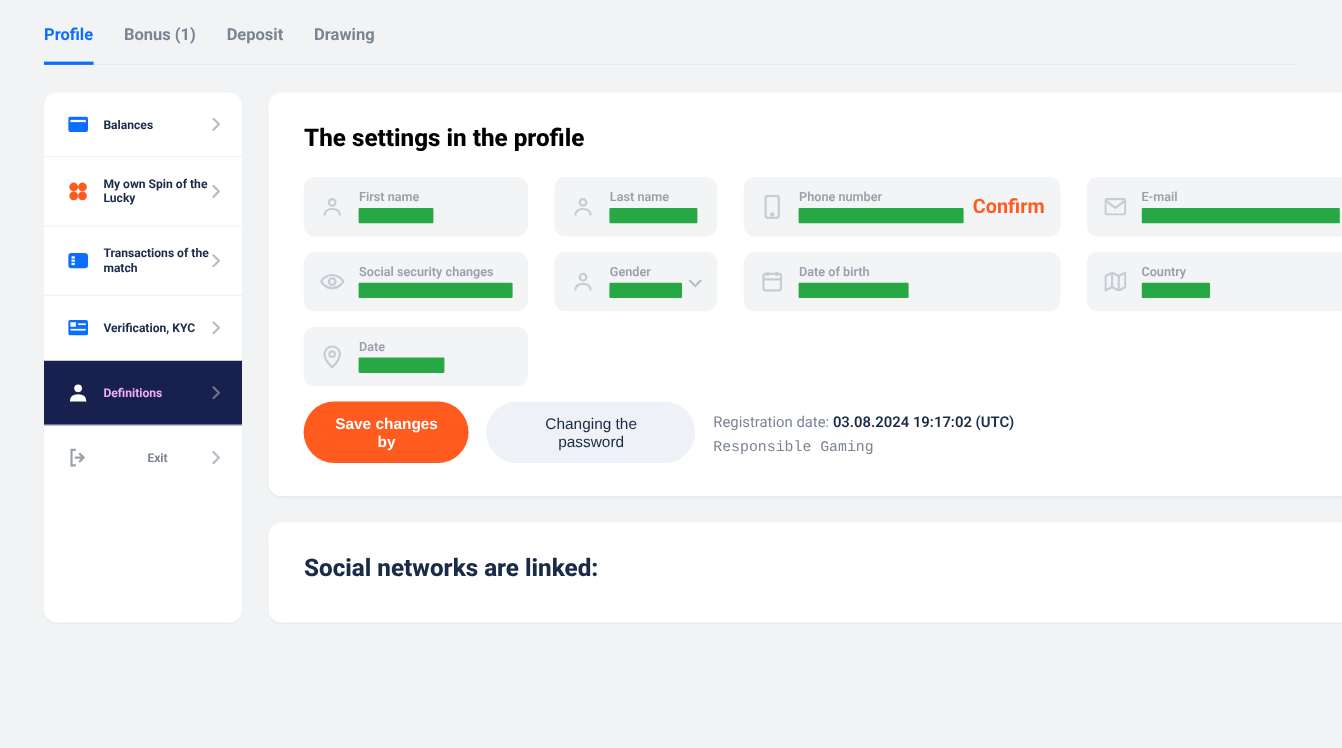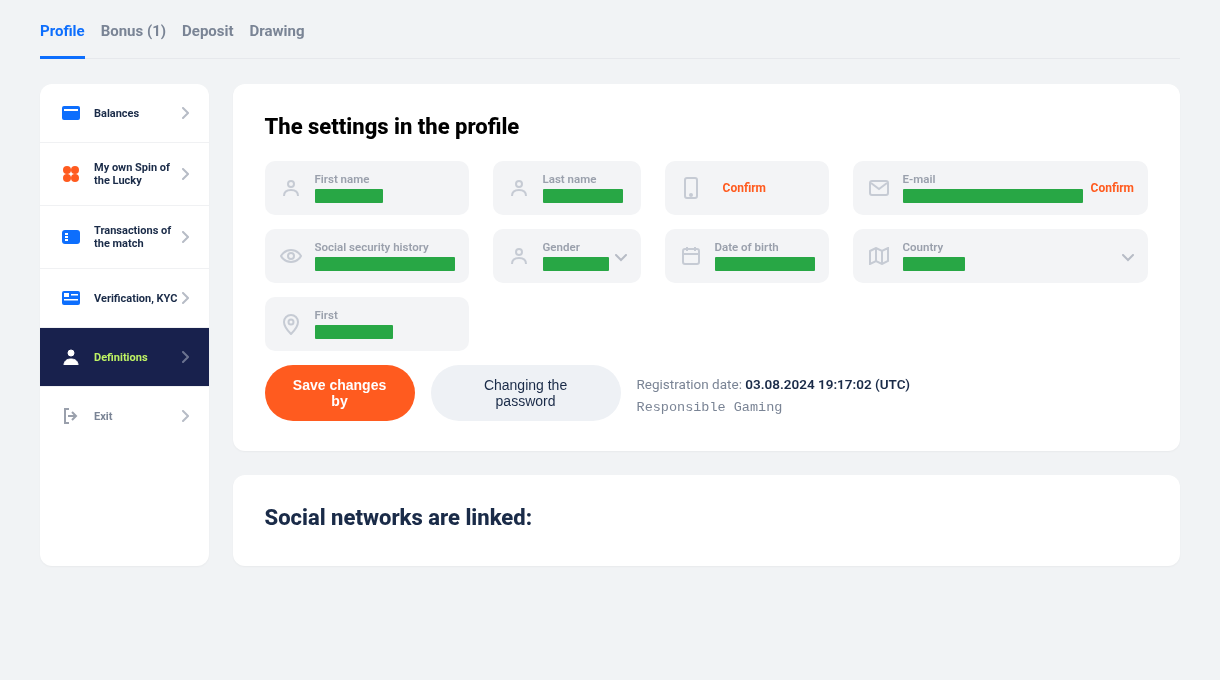--- a/index.html
+++ b/index.html
@@ -9,21 +9,21 @@
     color: #1a2b48;
     width: 1220px;
     height: 680px;
     overflow: hidden;
   }
   .wrap { padding: 0 40px 0 40px; }
 
   
   .tabs {
     display: flex;
-    gap: 16px;
+    gap: 28px;
     border-bottom: 1px solid #e6e8ec;
     padding-top: 22px;
   }
   .tab {
     padding-bottom: 16px;
     font-size: 15px;
     font-weight: 700;
     color: #7a8495;
     cursor: pointer;
   }
@@ -47,26 +47,26 @@
     border-radius: 12px;
     box-shadow: 0 1px 2px rgba(0,0,0,.04);
   }
   .side-item {
     display: flex;
     align-items: center;
     padding: 18px 20px;
     border-bottom: 1px solid #f0f1f3;
     cursor: pointer;
   }
-  .side-item:last-child { border-bottom: none; }
+  .side-item:last-child { border-bottom: none; gap: 40px; }
   .side-item .icon { width: 22px; height: 22px; margin-right: 12px; display:flex; align-items:center; justify-content:center;}
   .side-label { flex: 1; font-weight: 700; font-size: 11px; color:#1a2b48; }
   .side-item .chev { color:#b7bcc6; }
   .side-item.active { background:#18214d; }
-  .side-item.active .side-label { color:#bef264; }
+  .side-item.active .side-label { color:#f0abfc; }
   .side-item.active .icon svg { fill:#fff; stroke:#fff;}
   .side-item.active .chev { color:#6b7390; }
   .side-item.exit .side-label { color:#7a8495; font-weight:700;}
   .side-item.exit .icon svg { stroke:#9aa0ac;}
 
   
   .content-col { flex: 1; display:flex; flex-direction:column; gap:24px;}
   .card {
     background:#fff;
     border-radius:12px;
@@ -88,21 +88,21 @@
     display:flex;
     align-items:center;
     padding: 9px 14px;
     min-height:54px;
   }
   .field .ficon { width:24px; height:24px; margin-right:12px; display:flex; align-items:center; justify-content:center; color:#c6cbd4;}
   .field .fcol { flex:1; display:flex; flex-direction:column; }
   .flabel { font-size:11.5px; color:#9aa0ac; font-weight:600; margin-bottom:2px;}
   .fvalue { height:16px; }
   .mask { display:inline-block; background:#28a745; height:14px; border-radius:1px;}
-  .confirm { color:#ff5b1f; font-weight:700; font-size:12px; margin-left:8px; cursor:pointer;}
+  .confirm { color:#ff5b1f; font-weight:700; font-size:18px; margin-left:8px; cursor:pointer;}
   .field .dropchev { color:#b7bcc6; margin-left:6px;}
 
   .btnrow { display:flex; gap:16px; margin-top:14px; align-items:center;}
   .btn-primary {
     background:#ff5b1f; color:#fff; border:none; border-radius:999px;
     padding: 12px 22px; font-weight:700; font-size:14px; text-align:center; width:150px; cursor:pointer;
   }
   .btn-secondary {
     background:#eef1f5; color:#1a2b48; border:none; border-radius:999px;
     padding: 12px 22px; font-weight:400; font-size:14px; text-align:center; width:190px; cursor:pointer;
@@ -253,20 +253,24 @@
             </div>
           </div>
 
           <div class="field">
             <span class="ficon">
               <svg width="16" height="22" viewBox="0 0 16 22" fill="none" stroke="#c6cbd4" stroke-width="2">
                   <rect x="2" y="1" width="12" height="20" rx="2"></rect>
                   <circle cx="8" cy="18" r="1" fill="#c6cbd4"></circle>
                 </svg>
             </span>
+            <div class="fcol">
+              <span class="flabel">Phone number</span>
+              <span class="fvalue"><span class="mask" style="width:150px"></span></span>
+            </div>
             <span class="confirm">Confirm</span>
           </div>
 
           <div class="field">
             <span class="ficon">
               <svg width="20" height="16" viewBox="0 0 20 16" fill="none" stroke="#c6cbd4" stroke-width="2">
                   <rect x="1" y="1" width="18" height="14" rx="2"></rect>
                   <path d="M2 3l8 6 8-6"></path>
                 </svg>
             </span>
@@ -278,21 +282,21 @@
           </div>
 
           <div class="field">
             <span class="ficon">
               <svg width="22" height="16" viewBox="0 0 22 16" fill="none" stroke="#c6cbd4" stroke-width="2">
                   <path d="M1 8s3-6 10-6 10 6 10 6-3 6-10 6S1 8 1 8z"></path>
                   <circle cx="11" cy="8" r="3"></circle>
                 </svg>
             </span>
             <div class="fcol">
-              <span class="flabel">Social security history</span>
+              <span class="flabel">Social security changes</span>
               <span class="fvalue"><span class="mask" style="width:140px"></span></span>
             </div>
           </div>
 
           <div class="field">
             <span class="ficon">
               <svg width="20" height="20" viewBox="0 0 20 20" fill="none" stroke="#c6cbd4" stroke-width="2">
                   <circle cx="10" cy="6" r="3"></circle>
                   <path d="M3 18c0-4 3-6 7-6s7 2 7 6"></path>
                 </svg>
@@ -340,21 +344,21 @@
           </div>
 
           <div class="field">
             <span class="ficon">
               <svg width="18" height="22" viewBox="0 0 18 22" fill="none" stroke="#c6cbd4" stroke-width="2">
                   <path d="M9 21s7-7 7-12A7 7 0 102 9c0 5 7 12 7 12z"></path>
                   <circle cx="9" cy="9" r="2.5"></circle>
                 </svg>
             </span>
             <div class="fcol">
-              <span class="flabel">First</span>
+              <span class="flabel">Date</span>
               <span class="fvalue"><span class="mask" style="width:78px"></span></span>
             </div>
           </div>
           <div></div>
         </div>
 
         <div class="btnrow">
           <button class="btn-primary">Save changes by</button>
           <button class="btn-secondary">Changing the password</button>
           <div class="meta-col">

